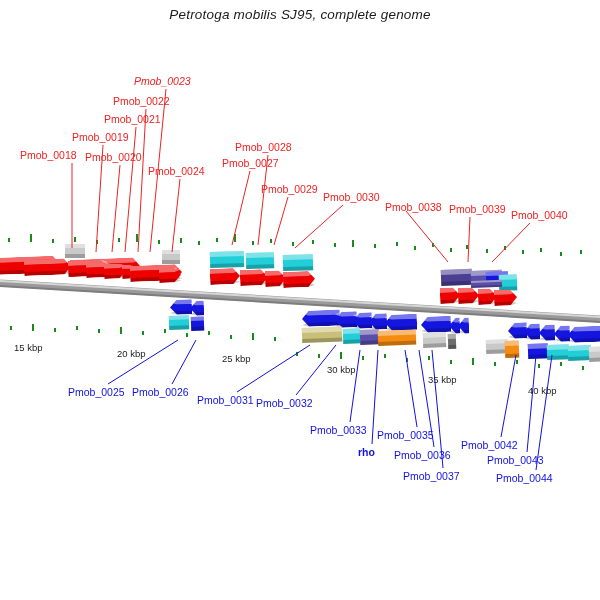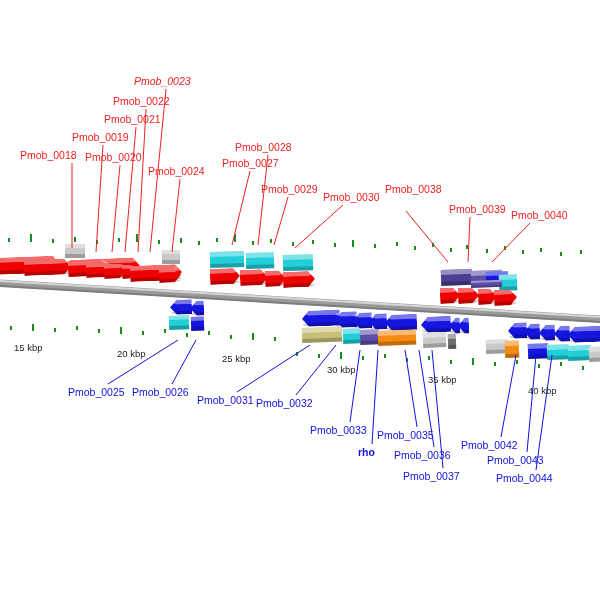--- a/index.html
+++ b/index.html
@@ -40,20 +40,21 @@
   .arrow-l .hl,.arrow-l .sh{clip-path:polygon(7px 0, 100% 0, 100% 100%, 7px 100%, 0 50%);}
 
   .tick{position:absolute;background:#1a8a1a;width:2px;}
   .scale-lbl{position:absolute;font-size:9.5px;color:#222;white-space:nowrap;}
 </style>
 </head>
 <body>
 
 <div id="stage">
 
+  <div class="title">Petrotoga mobilis SJ95, complete genome</div>
 
   <div id="features">
       <div class="feat arrow-r" style="left: -8px; top: 258px; width: 68px; height: 17px; transform: rotate(-2.2deg); transform-origin: left center;">
         <div class="body" style="background: rgb(238, 0, 0);"></div>
         <div class="hl"></div>
         <div class="sh"></div>
       </div>
       <div class="feat arrow-r" style="left: 24px; top: 260px; width: 47px; height: 16px; transform: rotate(-2.2deg); transform-origin: left center;">
         <div class="body" style="background: rgb(238, 0, 0);"></div>
         <div class="hl"></div>
@@ -459,21 +460,21 @@
       <div class="lbl top" style="left: 72px; top: 132px;">Pmob_0019</div>
       <div class="lbl top" style="left: 85px; top: 152px;">Pmob_0020</div>
       <div class="lbl top" style="left: 104px; top: 114px;">Pmob_0021</div>
       <div class="lbl top" style="left: 113px; top: 96px;">Pmob_0022</div>
       <div class="lbl top" style="left: 134px; top: 76px; font-style: italic;">Pmob_0023</div>
       <div class="lbl top" style="left: 148px; top: 166px;">Pmob_0024</div>
       <div class="lbl top" style="left: 222px; top: 158px;">Pmob_0027</div>
       <div class="lbl top" style="left: 235px; top: 142px;">Pmob_0028</div>
       <div class="lbl top" style="left: 261px; top: 184px;">Pmob_0029</div>
       <div class="lbl top" style="left: 323px; top: 192px;">Pmob_0030</div>
-      <div class="lbl top" style="left: 385px; top: 184px;">Pmob_0038</div>
+      <div class="lbl top" style="left: 385px; top: 202px;">Pmob_0038</div>
       <div class="lbl top" style="left: 449px; top: 204px;">Pmob_0039</div>
       <div class="lbl top" style="left: 511px; top: 210px;">Pmob_0040</div>
     </div>
   <div id="botlabels">
       <div class="lbl bot" style="left: 68px; top: 387px;">Pmob_0025</div>
       <div class="lbl bot" style="left: 132px; top: 387px;">Pmob_0026</div>
       <div class="lbl bot" style="left: 197px; top: 395px;">Pmob_0031</div>
       <div class="lbl bot" style="left: 256px; top: 398px;">Pmob_0032</div>
       <div class="lbl bot" style="left: 310px; top: 425px;">Pmob_0033</div>
       <div class="lbl bot" style="left: 358px; top: 447px; font-weight: bold;">rho</div>

